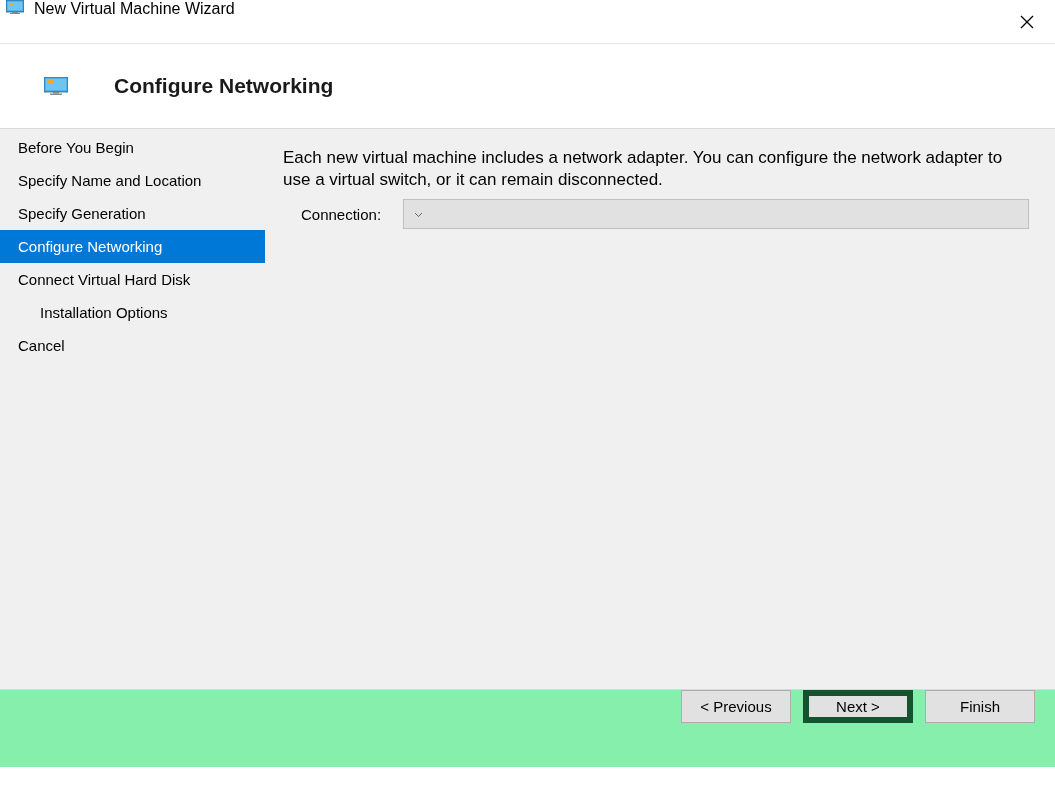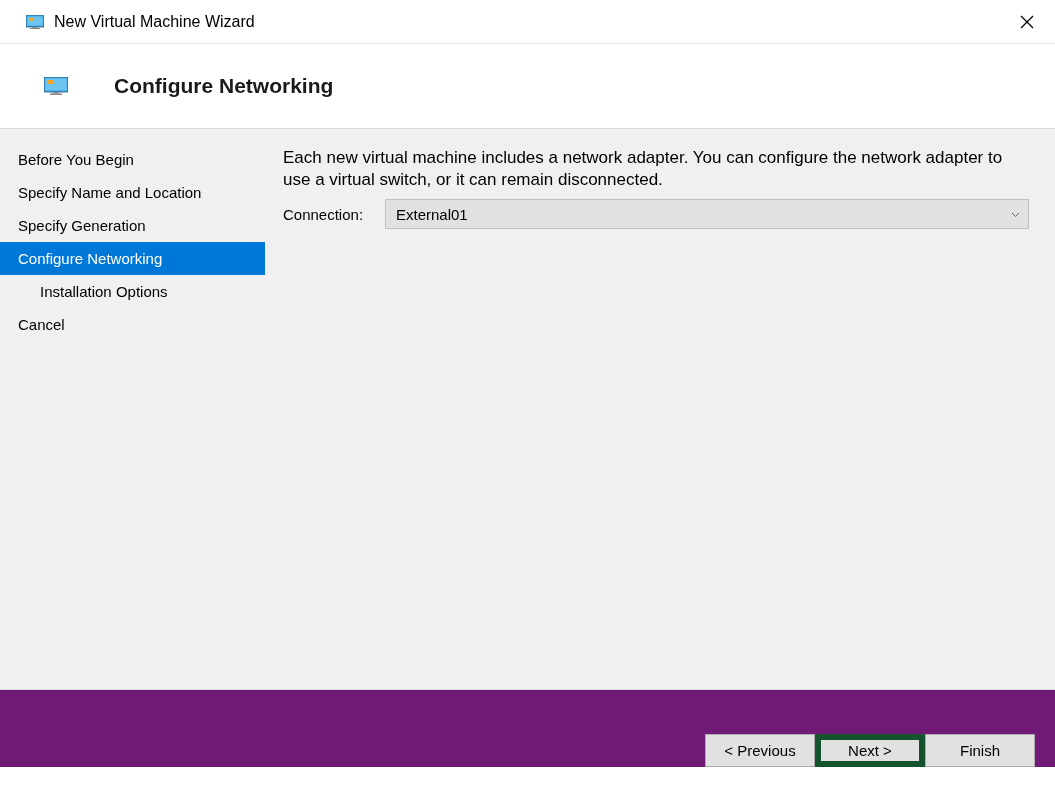--- a/index.html
+++ b/index.html
@@ -8,22 +8,22 @@
       font-size: 15px;
       background: #fff;
       width: 1055px;
       height: 800px;
       overflow: hidden;
       color: #000;
     }
     .titlebar {
       height: 44px;
       display: flex;
-      align-items: center;
-      padding: 0 6px 0 26px;
+      align-items: flex-start;
+      padding: 0 6px 0 6px;
       border-bottom: 1px solid #e5e5e5;
     }
     .titlebar-icon {
       width: 18px; height: 14px;
       margin-right: 10px;
     }
     .titlebar-title {
       flex: 1;
       font-size: 16px;
       color: #000;
@@ -53,21 +53,21 @@
 
     .body {
       display: flex;
       height: 561px;
       background: #f0f0f0;
       border-bottom: 1px solid #d9d9d9;
     }
 
     .sidebar {
       width: 265px;
-      padding-top: 14px;
+      padding-top: 2px;
     }
     .sidebar-item {
       padding: 6px 16px 6px 18px;
       font-size: 15px;
       color: #000;
       cursor: pointer;
       line-height: 21px;
     }
     .sidebar-item.indent { padding-left: 40px; }
     .sidebar-item.selected {
@@ -81,20 +81,21 @@
     }
     .content-desc {
       font-size: 17px;
       color: #000;
       line-height: 22px;
       margin-bottom: 8px;
     }
     .form-row {
       display: flex;
       align-items: center;
+      margin-left: 18px;
     }
     .form-label {
       font-size: 15px;
       color: #000;
       margin-right: 12px;
       min-width: 90px;
     }
     .dropdown {
       flex: 1;
       height: 30px;
@@ -109,25 +110,26 @@
       position: relative;
     }
     .dropdown-value { flex: 1; }
     .dropdown-chevron {
       font-size: 10px;
       color: #555;
     }
 
     .footer {
       height: 77px;
-      background: #701a75;
-      display: flex;
-      align-items: flex-end;
+      background: #86efac;
+      display: flex;
+      align-items: flex-start;
       justify-content: flex-end;
       padding-right: 20px;
+      gap: 12px;
     }
     .btn {
       min-width: 110px;
       height: 33px;
       background: #e1e1e1;
       border: 1px solid #adadad;
       font-size: 15px;
       color: #000;
       cursor: pointer;
       display: flex;
@@ -169,29 +171,29 @@
   </svg>
   <div class="header-title">Configure Networking</div>
 </div>
 
 <div class="body">
   <div class="sidebar" id="sidebar">
       <div class="sidebar-item">Before You Begin</div>
       <div class="sidebar-item">Specify Name and Location</div>
       <div class="sidebar-item">Specify Generation</div>
       <div class="sidebar-item selected">Configure Networking</div>
+      <div class="sidebar-item">Connect Virtual Hard Disk</div>
       <div class="sidebar-item indent">Installation Options</div>
       <div class="sidebar-item">Cancel</div>
     </div>
   <div class="content">
     <div class="content-desc">Each new virtual machine includes a network adapter. You can configure the network adapter to use a virtual switch, or it can remain disconnected.</div>
     <div class="form-row">
       <div class="form-label">Connection:</div>
       <div class="dropdown">
-        <span class="dropdown-value">External01</span>
         <span class="dropdown-chevron">
           <svg width="9" height="6" viewBox="0 0 9 6">
               <polyline points="1,1 4.5,4.5 8,1" fill="none" stroke="#666" stroke-width="1"></polyline>
             </svg>
         </span>
       </div>
     </div>
   </div>
 </div>
 

